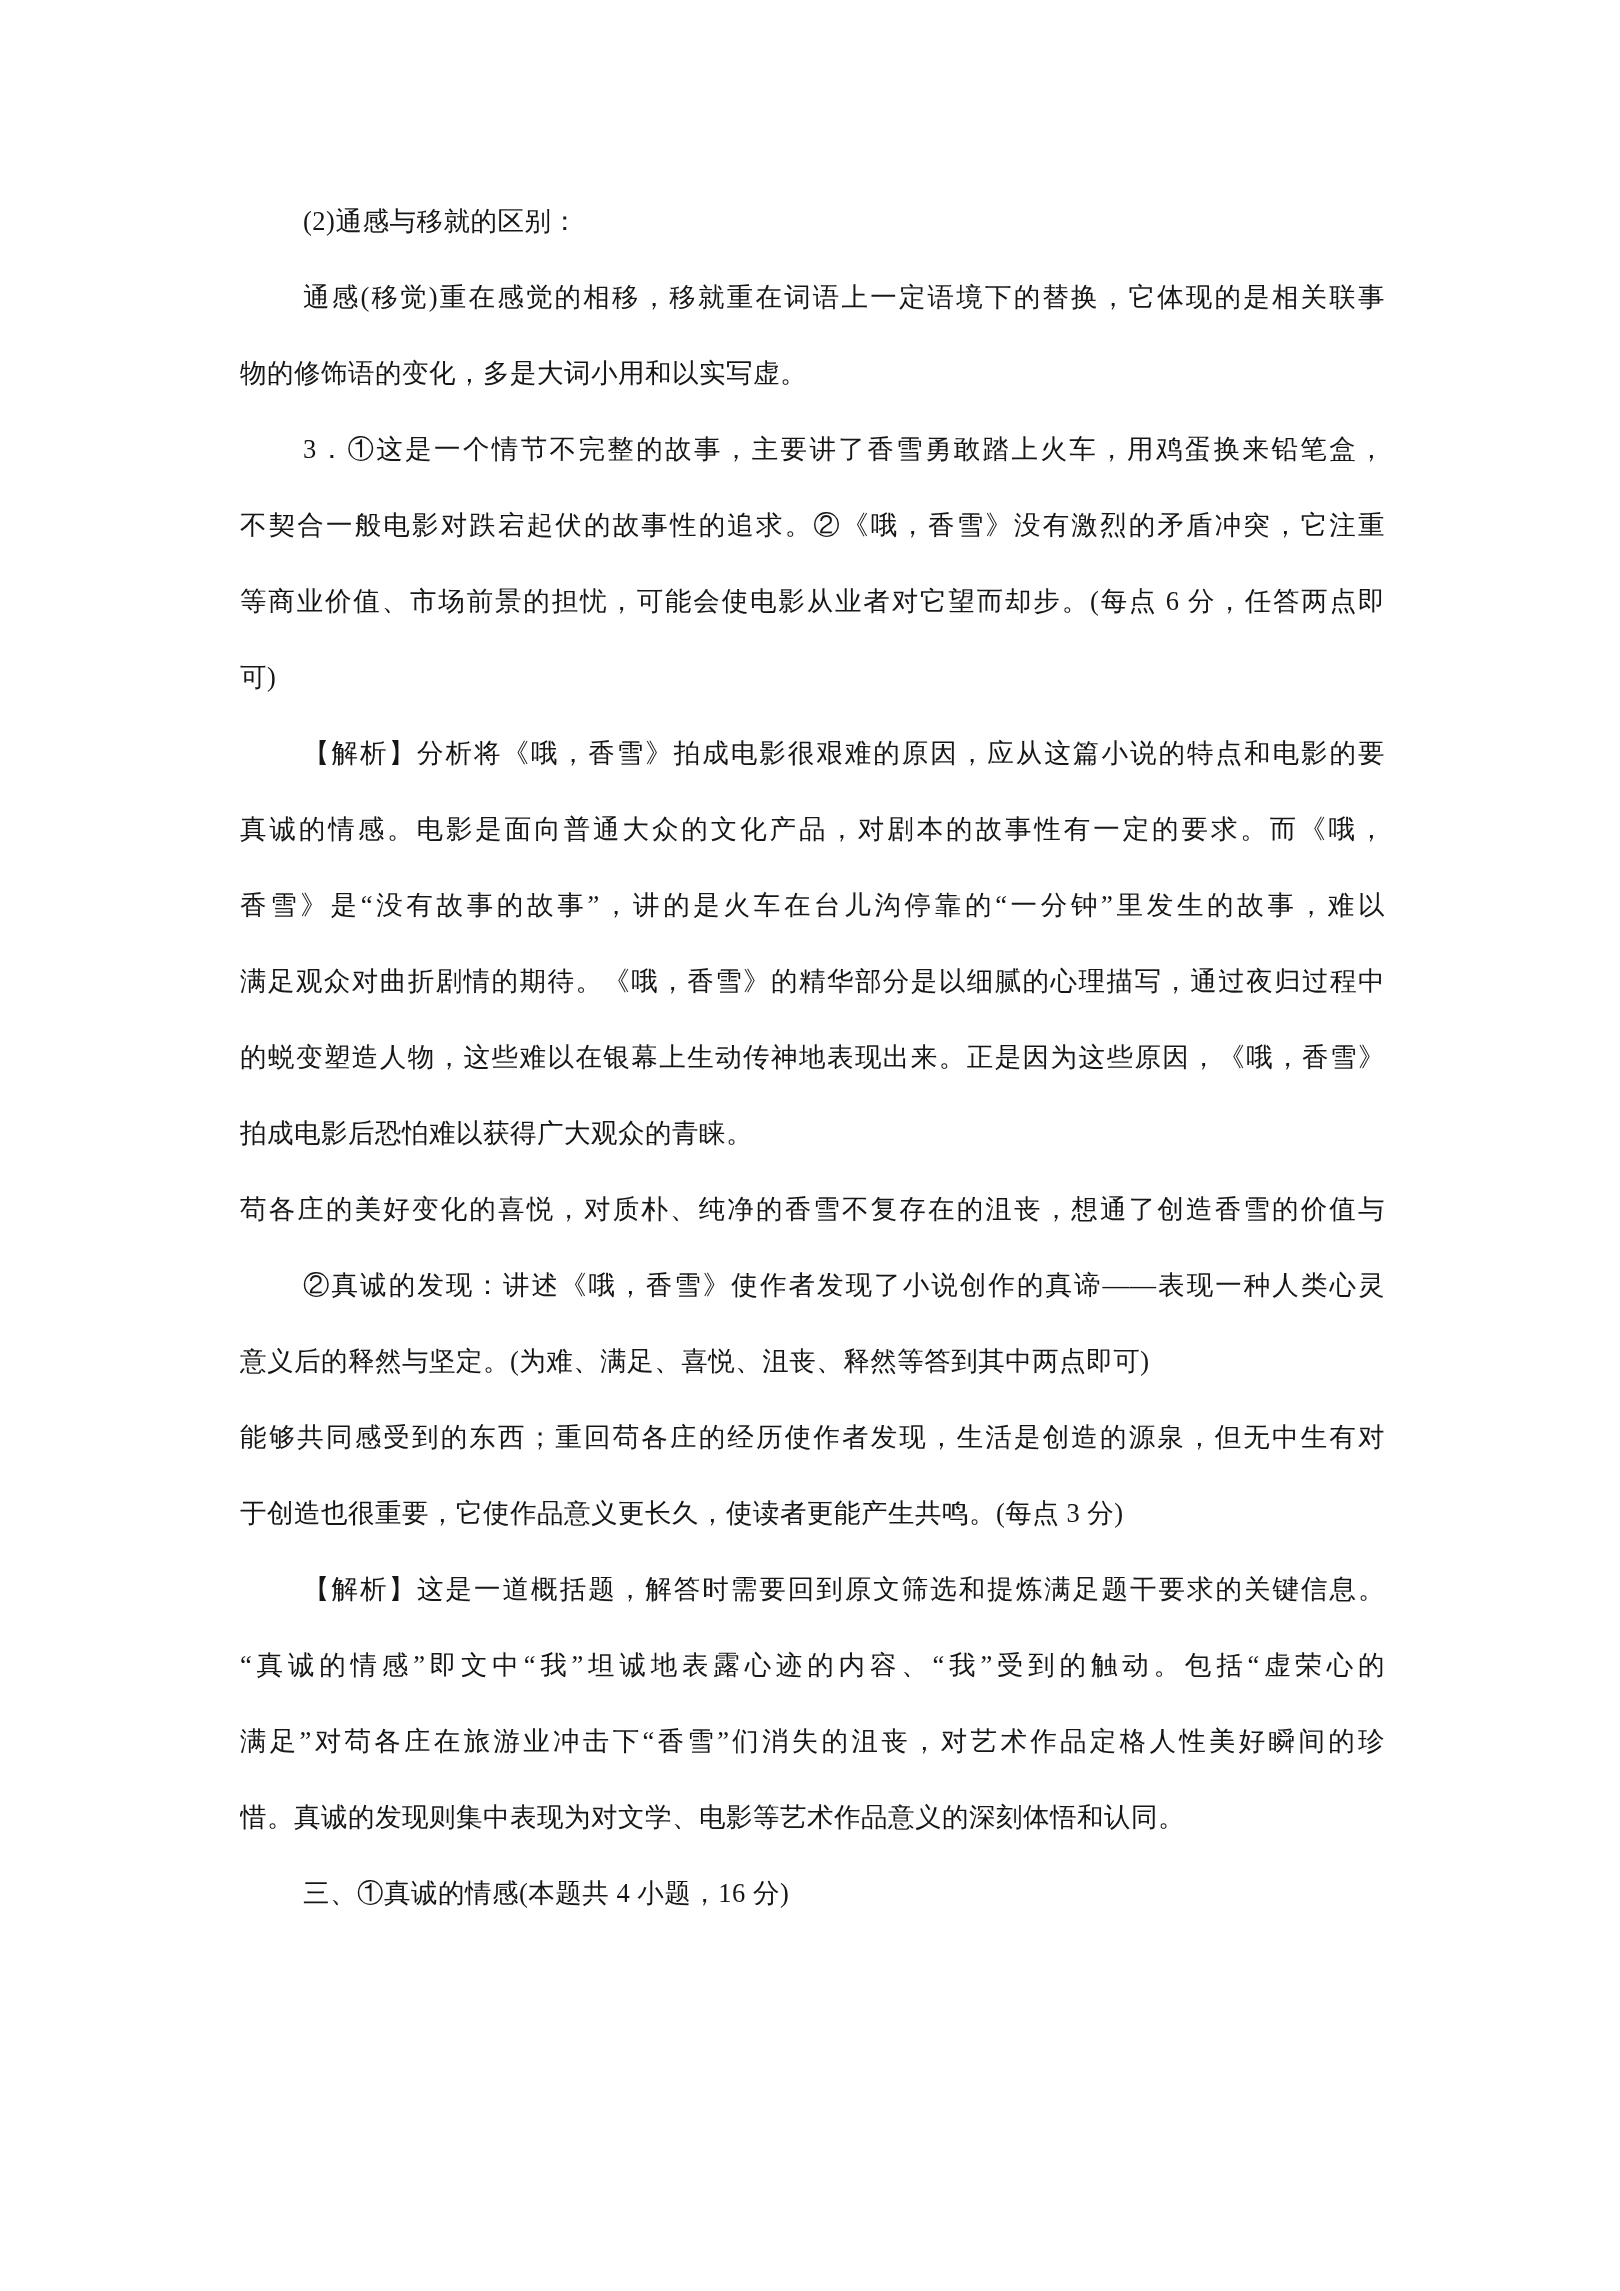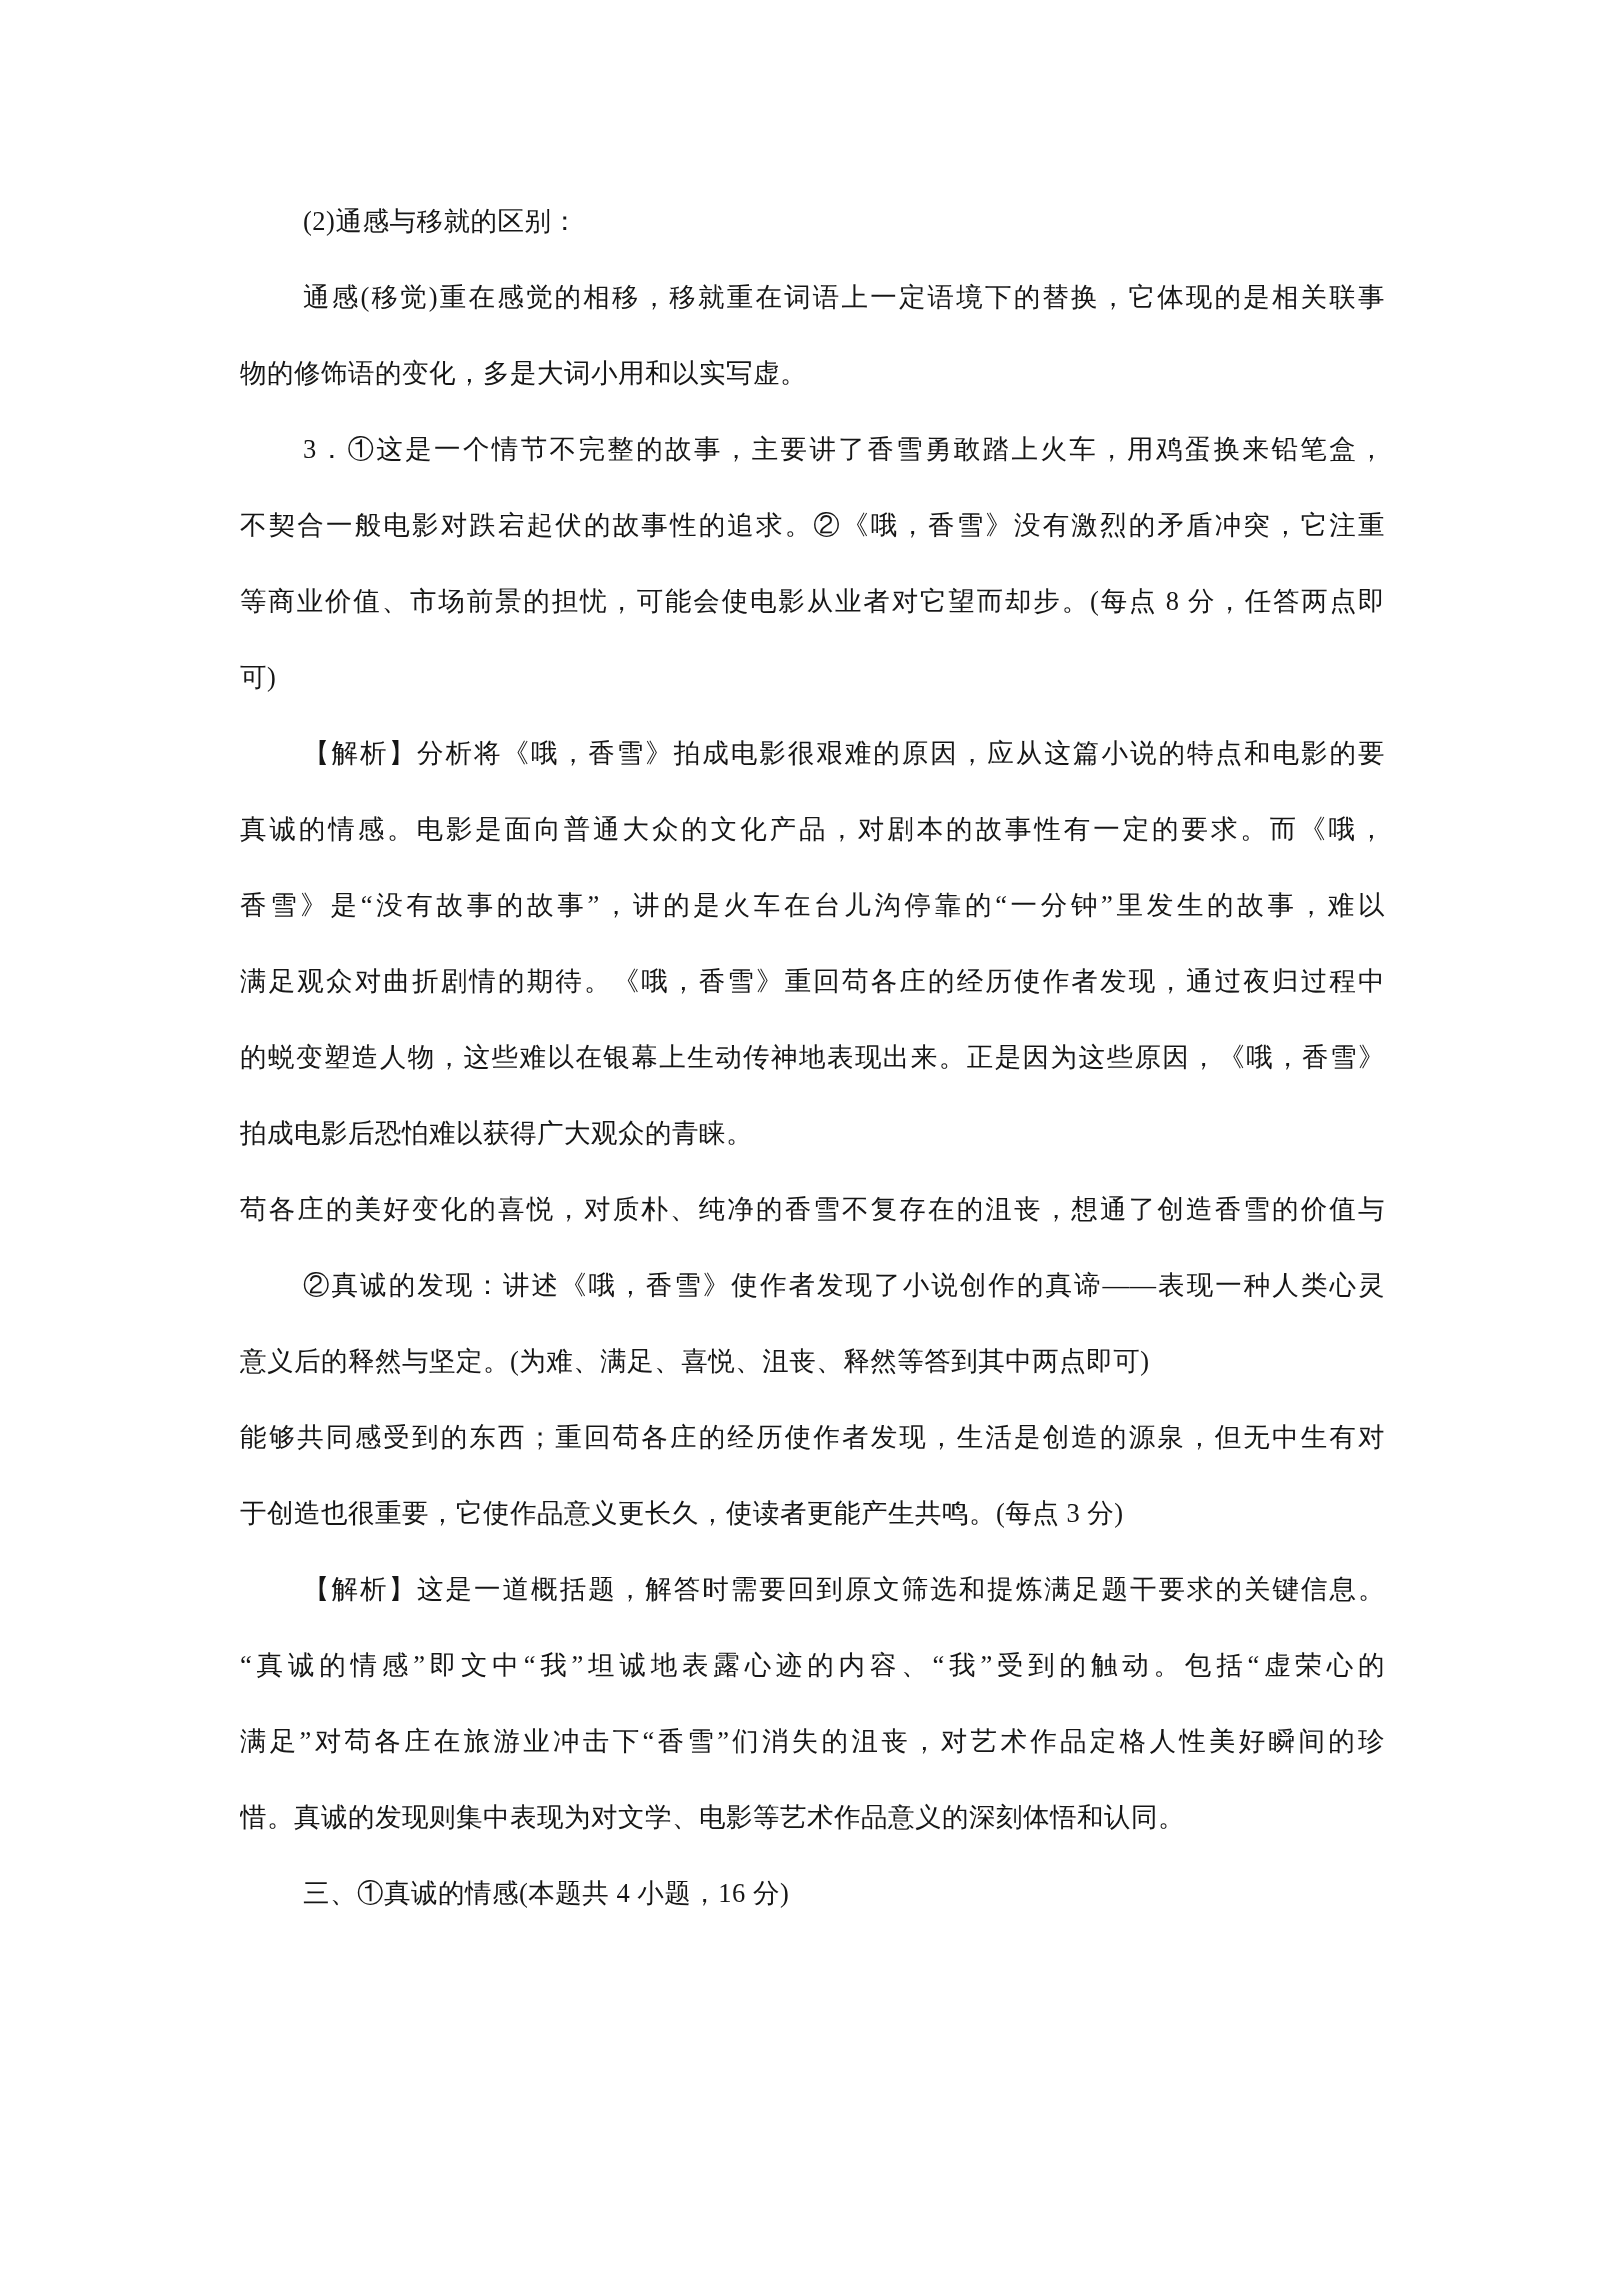--- a/index.html
+++ b/index.html
@@ -46,26 +46,26 @@
 </head>
 <body>
 
 <div class="page">
   <div class="text-block" id="doc" style="color: rgb(22, 22, 22);">
       <div class="line indent para-end"><span class="run">(2)通感与移就的区别：</span></div>
       <div class="line indent"><span class="run">通感(移觉)重在感觉的相移，移就重在词语上一定语境下的替换，它体现的是相关联事</span></div>
       <div class="line para-end"><span class="run">物的修饰语的变化，多是大词小用和以实写虚。</span></div>
       <div class="line indent"><span class="run">3．①这是一个情节不完整的故事，主要讲了香雪勇敢踏上火车，用鸡蛋换来铅笔盒，</span></div>
       <div class="line"><span class="run">不契合一般电影对跌宕起伏的故事性的追求。②《哦，香雪》没有激烈的矛盾冲突，它注重</span></div>
-      <div class="line"><span class="run">等商业价值、市场前景的担忧，可能会使电影从业者对它望而却步。(每点 8 分，任答两点即</span></div>
+      <div class="line"><span class="run">等商业价值、市场前景的担忧，可能会使电影从业者对它望而却步。(每点 6 分，任答两点即</span></div>
       <div class="line para-end"><span class="run">可)</span></div>
       <div class="line indent"><span class="run-bold">【解析】</span><span class="run">分析将《哦，香雪》拍成电影很艰难的原因，应从这篇小说的特点和电影的要</span></div>
       <div class="line"><span class="run">真诚的情感。电影是面向普通大众的文化产品，对剧本的故事性有一定的要求。而《哦，</span></div>
       <div class="line"><span class="run">香雪》是“没有故事的故事”，讲的是火车在台儿沟停靠的“一分钟”里发生的故事，难以</span></div>
-      <div class="line"><span class="run">满足观众对曲折剧情的期待。《哦，香雪》重回苟各庄的经历使作者发现，通过夜归过程中</span></div>
+      <div class="line"><span class="run">满足观众对曲折剧情的期待。《哦，香雪》的精华部分是以细腻的心理描写，通过夜归过程中</span></div>
       <div class="line"><span class="run">的蜕变塑造人物，这些难以在银幕上生动传神地表现出来。正是因为这些原因，《哦，香雪》</span></div>
       <div class="line para-end"><span class="run">拍成电影后恐怕难以获得广大观众的青睐。</span></div>
       <div class="line"><span class="run">苟各庄的美好变化的喜悦，对质朴、纯净的香雪不复存在的沮丧，想通了创造香雪的价值与</span></div>
       <div class="line indent"><span class="run">②真诚的发现：讲述《哦，香雪》使作者发现了小说创作的真谛——表现一种人类心灵</span></div>
       <div class="line para-end"><span class="run">意义后的释然与坚定。(为难、满足、喜悦、沮丧、释然等答到其中两点即可)</span></div>
       <div class="line"><span class="run">能够共同感受到的东西；重回苟各庄的经历使作者发现，生活是创造的源泉，但无中生有对</span></div>
       <div class="line para-end"><span class="run">于创造也很重要，它使作品意义更长久，使读者更能产生共鸣。(每点 3 分)</span></div>
       <div class="line indent"><span class="run-bold">【解析】</span><span class="run">这是一道概括题，解答时需要回到原文筛选和提炼满足题干要求的关键信息。</span></div>
       <div class="line"><span class="run">“真诚的情感”即文中“我”坦诚地表露心迹的内容、“我”受到的触动。包括“虚荣心的</span></div>
       <div class="line"><span class="run">满足”对苟各庄在旅游业冲击下“香雪”们消失的沮丧，对艺术作品定格人性美好瞬间的珍</span></div>

